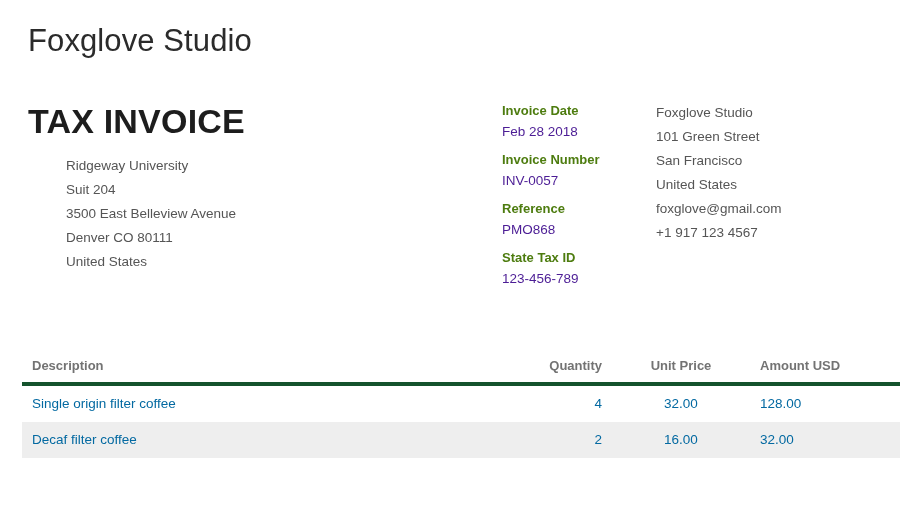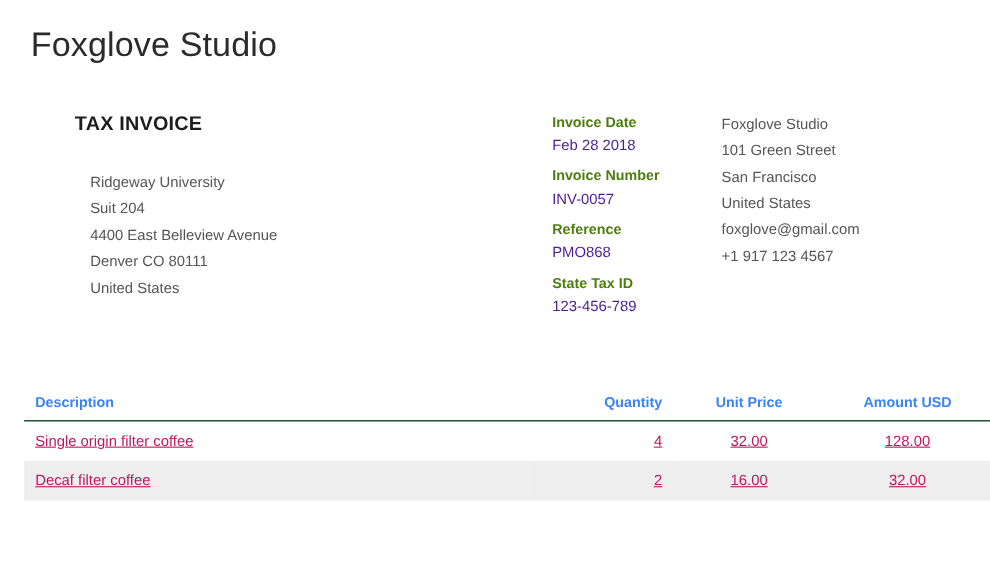--- a/index.html
+++ b/index.html
@@ -34,33 +34,32 @@
     color: #2b2b2b;
     line-height: 1.2;
     white-space: nowrap;
   }
 
   
   .doc-title {
     position: absolute;
     left: 28px;
     top: 103px;
-    font-size: 18px;
+    font-size: 34px;
     font-weight: bold;
     letter-spacing: 0.2px;
     color: #1d1d1d;
     line-height: 1.1;
     white-space: nowrap;
-    margin-left: 40px;
   }
 
   
   .addr-customer {
     position: absolute;
-    left: 82px;
+    left: 66px;
     top: 154px;
   }
   .addr-sender {
     position: absolute;
     left: 656px;
     top: 101px;
   }
   .addr-line {
     font-size: 13.5px;
     color: #555555;
@@ -96,53 +95,52 @@
     position: absolute;
     left: 22px;
     top: 358px;
     width: 798px;
     border-collapse: collapse;
     table-layout: fixed;
   }
   .items th {
     font-size: 13px;
     font-weight: bold;
-    color: #3b82f6;
+    color: #737373;
     padding: 0 10px 9px 10px;
-    border-bottom: 1px solid #14532d;
+    border-bottom: 4px solid #14532d;
     white-space: nowrap;
   }
   .items td {
     font-size: 13.5px;
-    color: #be185d;
+    color: #0369a1;
     padding: 10px 10px 11px 10px;
     white-space: nowrap;
-    text-decoration: underline;
   }
   .col-desc  { width: 440px; text-align: left; }
   .col-qty   { width: 110px; text-align: right; }
   .col-price { width: 118px; text-align: center; }
-  .col-amt   { width: 130px; text-align: center; }
+  .col-amt   { width: 130px; text-align: left; }
 
   .items tbody tr.row-odd  { background: #ffffff; }
   .items tbody tr.row-even { background: #eeeeee; }
 </style>
 </head>
 <body>
 
 <div class="page">
 
   <div class="brand">Foxglove Studio</div>
 
   <div class="doc-title">TAX INVOICE</div>
 
   <div class="addr-customer">
     <div class="addr-line">Ridgeway University</div>
     <div class="addr-line">Suit 204</div>
-    <div class="addr-line">4400 East Belleview Avenue</div>
+    <div class="addr-line">3500 East Belleview Avenue</div>
     <div class="addr-line">Denver CO 80111</div>
     <div class="addr-line">United States</div>
   </div>
 
   <div class="meta">
     <div class="meta-group">
       <div class="meta-label">Invoice Date</div>
       <div class="meta-value">Feb 28 2018</div>
     </div>
     <div class="meta-group">

